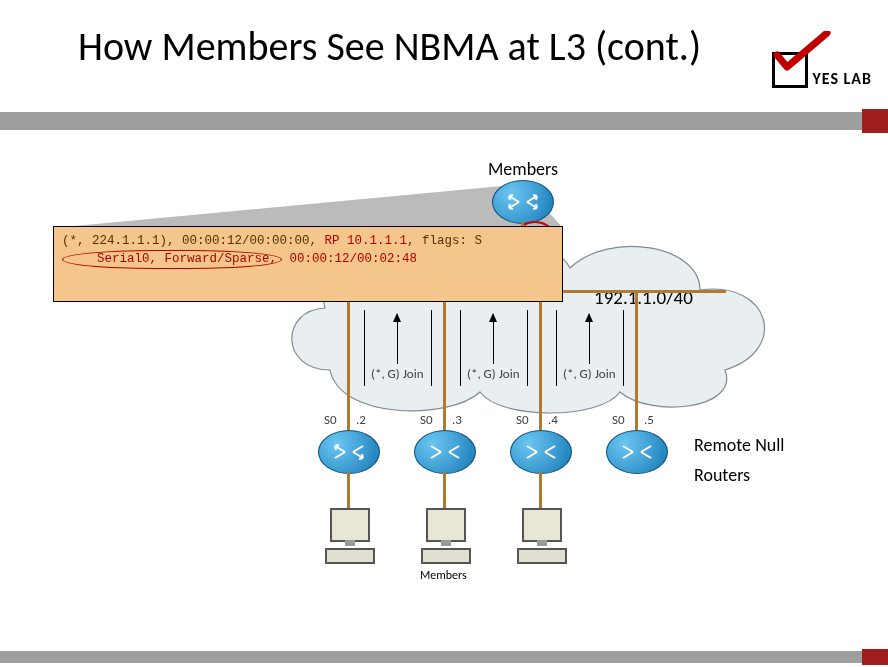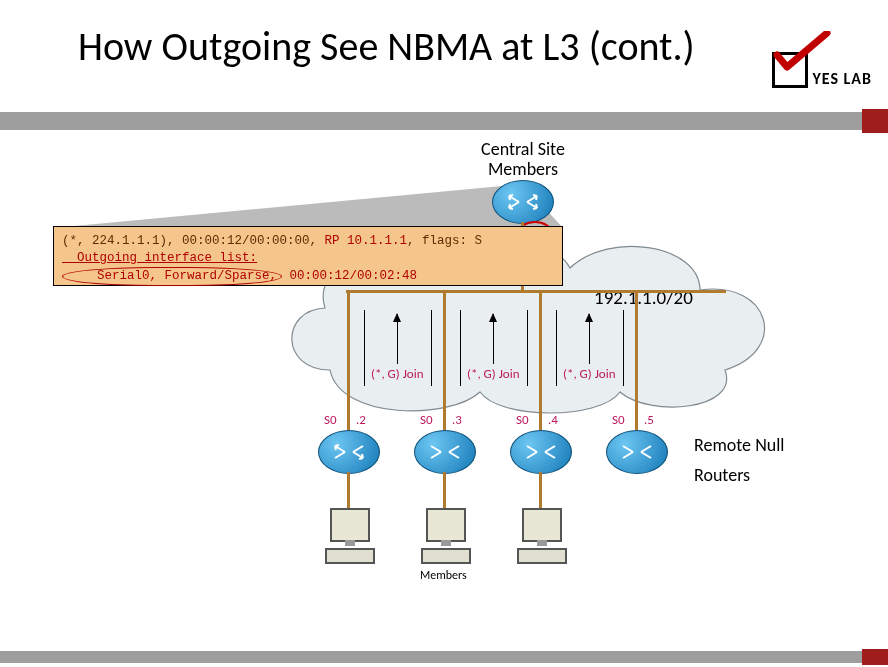--- a/index.html
+++ b/index.html
@@ -8,22 +8,22 @@
   .logo{position:absolute;right:16px;top:52px}
   .logo-box{width:30px;height:30px;border:3px solid #000;display:inline-block;position:relative;vertical-align:bottom}
   .logo-check{position:absolute;left:-2px;top:-24px}
   .logo-check svg{display:block}
   .logo-text{font-weight:700;font-size:16px;letter-spacing:1px;margin-left:4px;vertical-align:bottom}
   .hr-top{position:absolute;left:0;top:112px;width:888px;height:18px;background:#9e9e9e}
   .hr-top::after{content:"";position:absolute;right:0;top:-3px;width:26px;height:24px;background:#9f1d1d}
   .hr-bot{position:absolute;left:0;bottom:4px;width:888px;height:12px;background:#9e9e9e}
   .hr-bot::after{content:"";position:absolute;right:0;top:-2px;width:26px;height:16px;background:#9f1d1d}
   .label{position:absolute;font-size:18px;color:#000}
-  .label-sm{position:absolute;font-size:13px;color:#be185d}
-  .cbox{position:absolute;left:53px;top:226px;width:510px;height:60px;background:#f5c68b;border:1px solid #000;font-family:"Courier New",monospace;font-size:12.5px;color:#5b2d00;padding:6px 8px;box-sizing:border-box;line-height:1.35}
+  .label-sm{position:absolute;font-size:13px;color:#404040}
+  .cbox{position:absolute;left:53px;top:226px;width:510px;height:76px;background:#f5c68b;border:1px solid #000;font-family:"Courier New",monospace;font-size:12.5px;color:#5b2d00;padding:6px 8px;box-sizing:border-box;line-height:1.35}
   .cbox .red{color:#b00000}
   .cbox .reds{color:#b00000}
   .cbox .ell{display:inline-block;border:1.5px solid #b00000;border-radius:50%/60%;padding:0 4px}
   .cloud{position:absolute;left:270px;top:220px;width:516px;height:200px}
   .router{width:60px;height:42px;border-radius:50%;background:radial-gradient(circle at 30% 30%,#6cc6f2,#1477b5);border:1px solid #0b4f78;display:flex;align-items:center;justify-content:center;position:absolute}
   .router svg{display:block}
   .pc{position:absolute}
   .pc .mon{width:36px;height:30px;border:2px solid #555;background:#e8e7d6;position:relative}
   .pc .mon::after{content:"";position:absolute;left:13px;top:30px;width:10px;height:6px;background:#999}
   .pc .base{width:46px;height:12px;background:#e0dfd0;border:2px solid #555;margin-top:6px;margin-left:-5px}
@@ -31,21 +31,21 @@
   .hlink{position:absolute;height:3px;background:#b07a2f}
   .arrow-up{position:absolute;width:1px;height:50px;background:#000}
   .arrow-up::before{content:"";position:absolute;left:-4px;top:-1px;border-left:4.5px solid transparent;border-right:4.5px solid transparent;border-bottom:9px solid #000}
   .circ1{position:absolute;border:2px solid #c00;border-radius:50%;width:30px;height:18px}
 </style>
 </head>
 <body>
 
 <div class="slide">
 
-  <div class="title">How Outgoing See NBMA at L3 (cont.)</div>
+  <div class="title">How Members See NBMA at L3 (cont.)</div>
 
   <div class="logo">
     <span class="logo-box">
       <span class="logo-check">
         <svg width="58" height="48" viewBox="0 0 58 48">
           <path d="M4 24 L14 36 L54 2" stroke="#c00000" stroke-width="7" fill="none" stroke-linecap="round" stroke-linejoin="round"></path>
         </svg>
       </span>
     </span><span class="logo-text">YES LAB</span>
   </div>
@@ -63,24 +63,23 @@
                C470 190 380 198 350 172
                C330 200 230 200 210 172
                C180 200 70 200 60 150 Z" fill="#e9eef1" stroke="#7f8a90" stroke-width="1.2"></path>
     </svg>
   </div>
 
   <svg style="position:absolute;left:53px;top:180px" width="520" height="60">
     <path d="M0 48 L510 48 L470 4 Z" fill="rgba(60,60,60,0.35)"></path>
   </svg>
 
-  <div class="label" style="left:594px;top:286px;font-size:19px">192.1.1.0/20</div>
+  <div class="label" style="left:594px;top:286px;font-size:19px">192.1.1.0/40</div>
 
 
-  <div class="label" style="left:468px;top:138px;font-size:18px;text-align:center;width:110px">Central Site</div>
   <div class="label" style="left:468px;top:158px;font-size:18px;text-align:center;width:110px">Members</div>
 
   <div class="router" style="left:492px;top:180px">
     <svg width="40" height="24" viewBox="0 0 40 24">
         <g stroke="#fff" stroke-width="2" fill="none">
       <path d="M6 6 L16 12 M6 6 l4 -1 M6 6 l1 4"></path>
       <path d="M34 18 L24 12 M34 18 l-4 1 M34 18 l-1 -4"></path>
       <path d="M6 18 L16 12 M6 18 l1 -4 M6 18 l4 1"></path>
       <path d="M34 6 L24 12 M34 6 l-1 4 M34 6 l-4 -1"></path>
     </g>
@@ -180,18 +179,17 @@
       <div class="mon"></div>
       <div class="base"></div>
     </div>
 
   <div class="label" style="left:420px;top:568px;font-size:12px">Members</div>
 
   <div class="cbox">
     <div>
       <span>(*, 224.1.1.1), 00:00:12/00:00:00, </span><span class="red">RP 10.1.1.1</span><span>, flags: S</span>
     </div>
-    <div class="red" style="text-decoration:underline;white-space:pre">  Outgoing interface list:</div>
     <div style="white-space:pre"><span class="reds ell">    Serial0, Forward/Sparse,</span><span class="reds"> 00:00:12/00:02:48</span></div>
   </div>
 
   <div class="hr-bot"></div>
 </div>
 
 </body></html>

